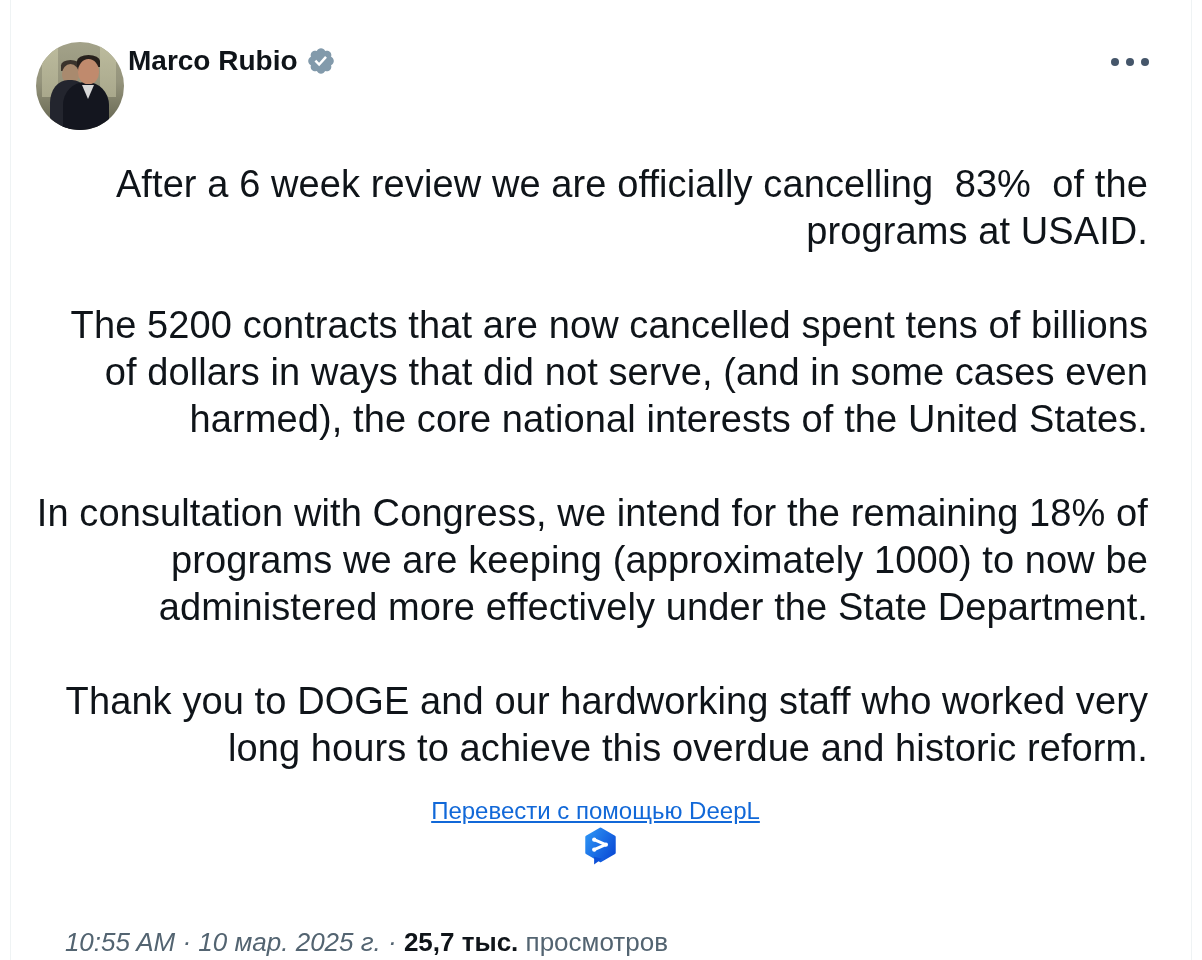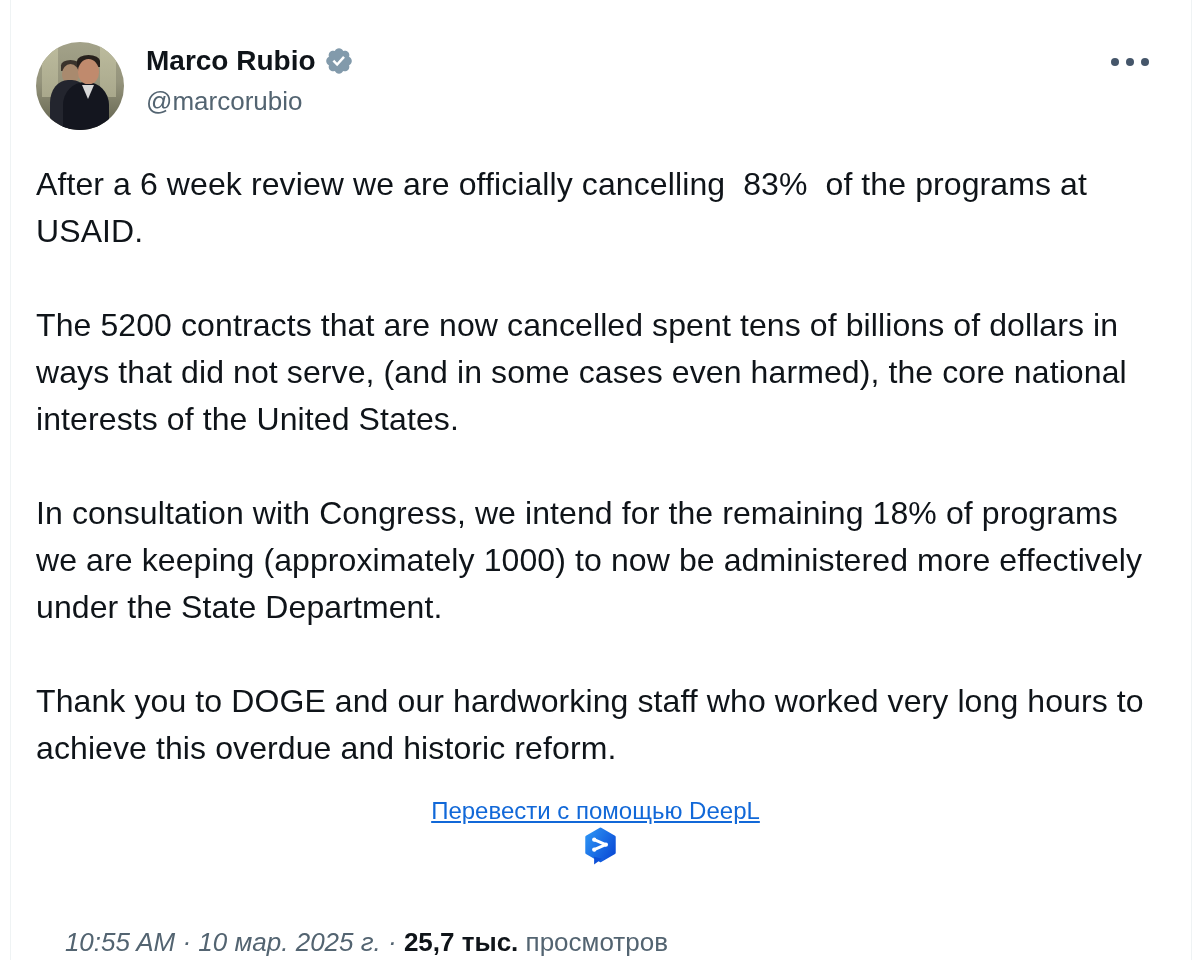--- a/index.html
+++ b/index.html
@@ -54,41 +54,42 @@
     background: #c08a6d; border-radius: 50% 50% 46% 46%;
   }
   .av-hair {
     position: absolute; left: 41px; top: 13px; width: 23px; height: 12px;
     background: #27201c; border-radius: 50% 50% 0 0;
   }
   .av-shirt {
     position: absolute; left: 46px; top: 43px; width: 12px; height: 14px;
     background: #d8d8d8; clip-path: polygon(50% 0, 100% 0, 50% 100%, 0 0);
   }
-  .names { margin-left: 22px; padding-top: 2px; }
+  .names { margin-left: 4px; padding-top: 2px; }
   .name-row { display: flex; align-items: center; }
   .display-name {
     font-size: 28px; font-weight: bold; line-height: 34px; color: #0f1419;
     cursor: pointer;
   }
   .badge { margin-left: 8px; width: 30px; height: 30px; display: inline-block; }
   .handle { font-size: 26px; line-height: 32px; color: #536471; margin-top: 7px; cursor: pointer; }
   .more-btn {
     margin-left: auto; margin-top: 12px; margin-right: 2px;
     display: flex; gap: 7px; align-items: center; cursor: pointer; padding: 4px;
   }
   .more-btn .dot { width: 8px; height: 8px; border-radius: 50%; background: #45566a; }
   
   .tweet-text {
     margin-top: 31px;
-    font-size: 32px; line-height: 47px;
+    font-size: 38px; line-height: 47px;
     color: #0f1419;
     white-space: pre-wrap;
     max-width: 1112px;
     letter-spacing: 0.1px;
+    text-align: right;
   }
   
   .deepl-row { margin-top: 24px; display: flex; align-items: center; flex-direction: column; }
   .deepl-link {
     font-size: 24px; line-height: 30px;
     color: #1168d8; text-decoration: underline; cursor: pointer;
   }
   .deepl-icon { width: 37px; height: 40px; margin-left: 10px; cursor: pointer; }
   .translate-post {
     margin-top: 13px;
@@ -126,21 +127,20 @@
 
     <div class="names">
       <div class="name-row">
         <span class="display-name">Marco Rubio</span>
         <span class="badge">
           <svg viewBox="0 0 24 24" width="30" height="30">
             <path fill="#829aab" fill-rule="evenodd" clip-rule="evenodd" d="M22.25 12c0-1.43-.88-2.67-2.19-3.34.46-1.39.2-2.9-.81-3.91s-2.52-1.27-3.91-.81c-.66-1.31-1.91-2.19-3.34-2.19s-2.67.88-3.33 2.19c-1.4-.46-2.91-.2-3.92.81s-1.26 2.52-.8 3.91c-1.31.67-2.2 1.91-2.2 3.34s.89 2.67 2.2 3.34c-.46 1.39-.21 2.9.8 3.91s2.52 1.26 3.91.81c.67 1.31 1.91 2.19 3.34 2.19s2.68-.88 3.34-2.19c1.39.45 2.9.2 3.91-.81s1.27-2.52.81-3.91c1.31-.67 2.19-1.91 2.19-3.34zm-11.71 4.2L6.8 12.46l1.41-1.42 2.26 2.26 4.8-5.23 1.47 1.36-6.2 6.77z"></path>
           </svg>
         </span>
       </div>
-      <div class="handle">@marcorubio</div>
     </div>
 
     <div class="more-btn">
       <span class="dot"></span>
       <span class="dot"></span>
       <span class="dot"></span>
     </div>
   </div>
 
   <div class="tweet-text">After a 6 week review we are officially cancelling  83%  of the programs at USAID.

